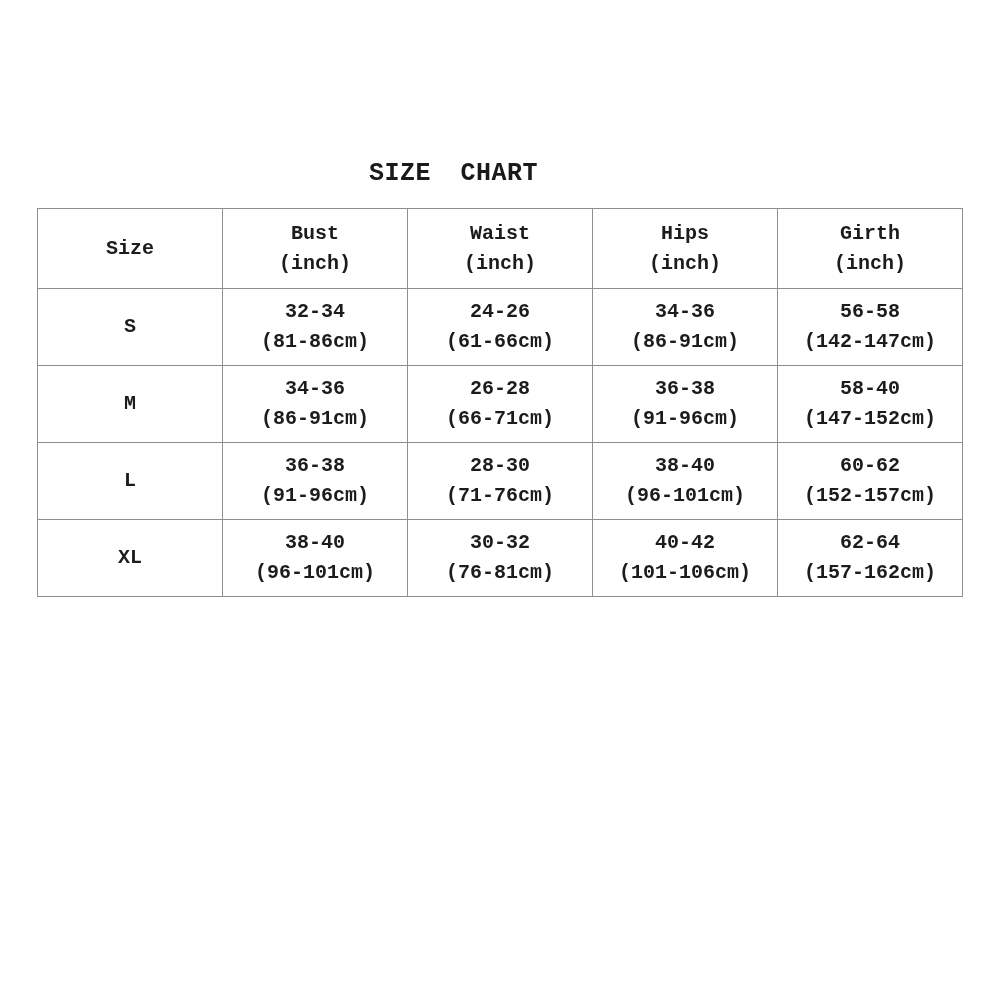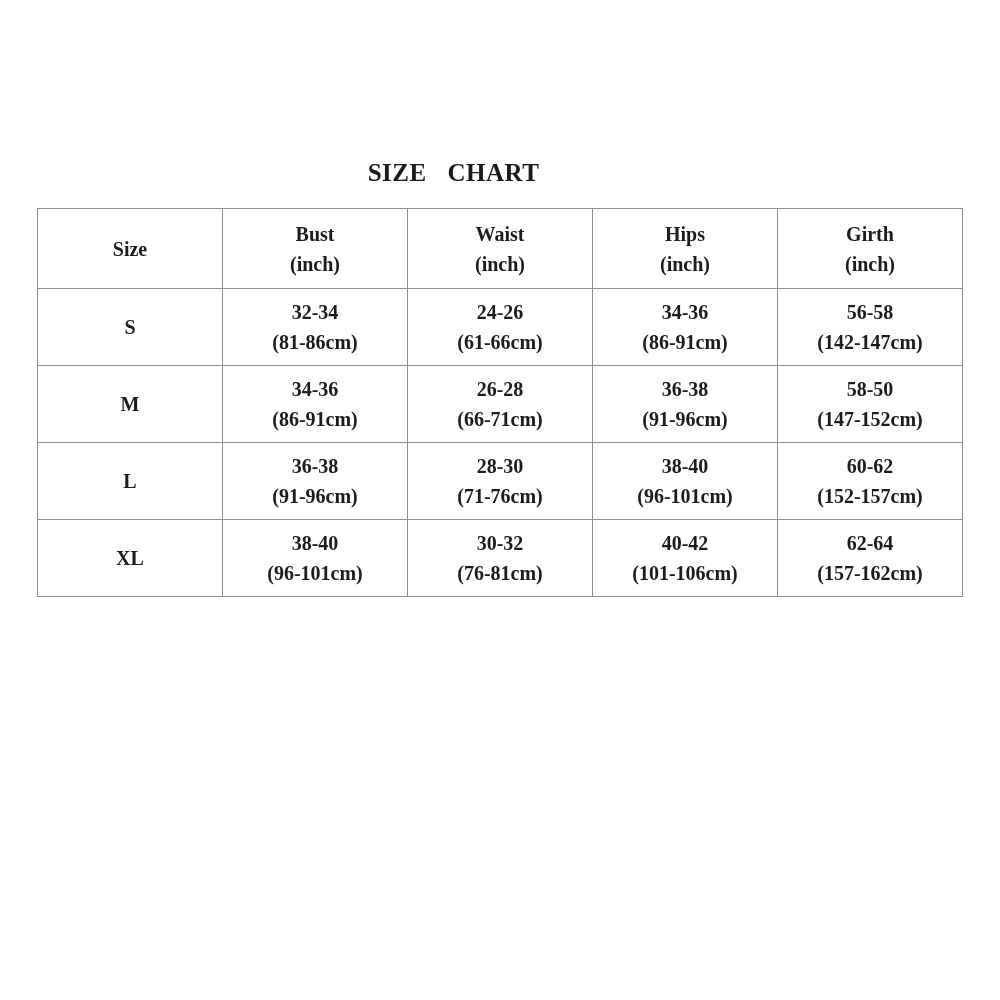--- a/index.html
+++ b/index.html
@@ -5,21 +5,21 @@
   html, body {
     margin: 0;
     padding: 0;
     background: #ffffff;
   }
   .page {
     position: relative;
     width: 907px;
     height: 1000px;
     background: #ffffff;
-    font-family: Liberation Serif, serif;
+    font-family: Liberation Mono, monospace;
     color: #1c1c1c;
     border-radius: 19px;
   }
   .chart-title {
     position: absolute;
     top: 159px;
     left: 0;
     width: 100%;
     text-align: center;
     font-size: 25px;
@@ -127,21 +127,21 @@
           </td>
         <td>
             <span class="cell-line">26-28</span>
             <span class="cell-line">(66-71cm)</span>
           </td>
         <td>
             <span class="cell-line">36-38</span>
             <span class="cell-line">(91-96cm)</span>
           </td>
         <td>
-            <span class="cell-line">58-50</span>
+            <span class="cell-line">58-40</span>
             <span class="cell-line">(147-152cm)</span>
           </td>
       </tr>
 
       <tr>
         <td>
             <span class="cell-line">L</span>
           </td>
         <td>
             <span class="cell-line">36-38</span>

